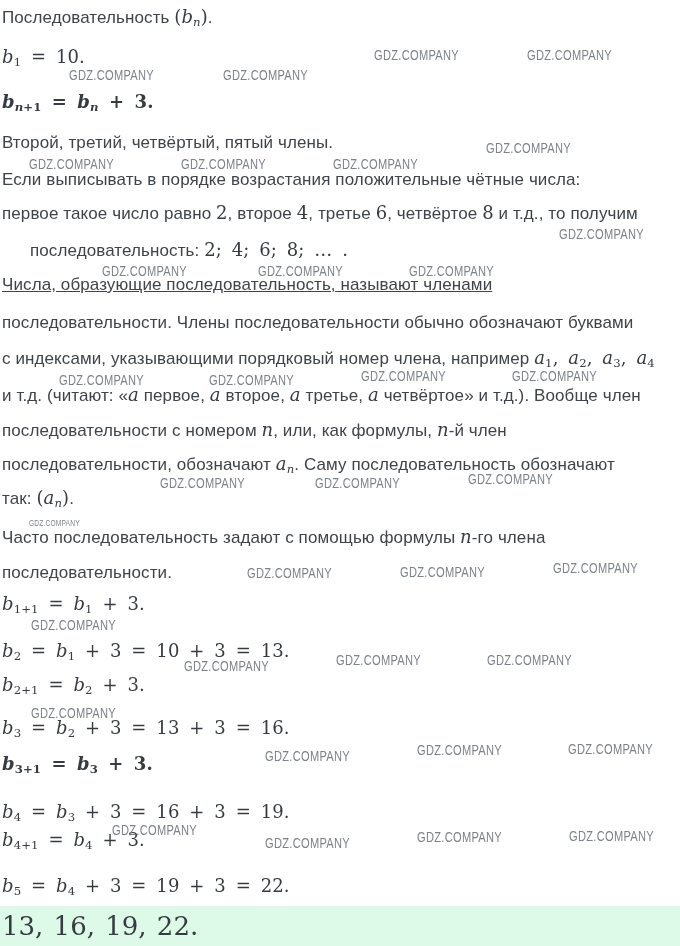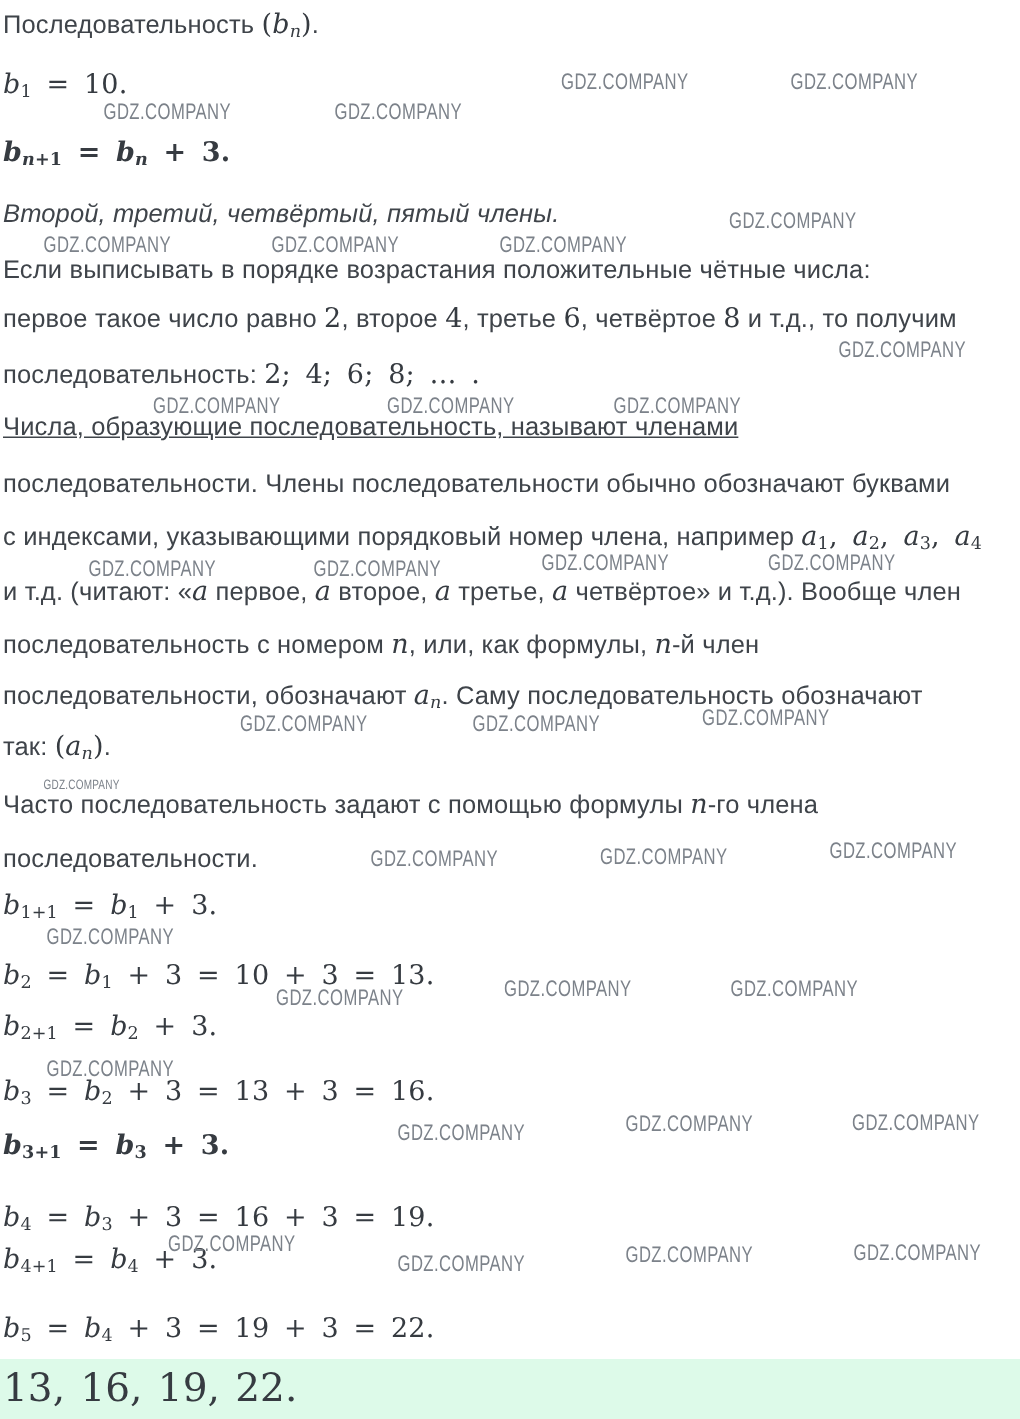--- a/index.html
+++ b/index.html
@@ -63,29 +63,29 @@
   }
 </style>
 </head>
 <body>
 
 <div class="page">
   <div id="text-layer">
       <div class="line" style="top: 6px;"><span class="seg-text">Последовательность </span><span class="seg-math">(<i>b</i><sub><i>n</i></sub>)</span><span class="seg-text">.</span></div>
       <div class="line" style="top: 46px;"><span class="seg-math"><i>b</i><sub>1</sub> = 10.</span></div>
       <div class="line" style="top: 91px; font-weight: bold;"><span class="seg-math"><i>b</i><sub><i>n</i>+1</sub> = <i>b</i><sub><i>n</i></sub> + 3.</span></div>
-      <div class="line" style="top: 132px; font-style: italic;"><span class="seg-text">Второй, третий, четвёртый, пятый члены.</span></div>
+      <div class="line" style="top: 132px;"><span class="seg-text">Второй, третий, четвёртый, пятый члены.</span></div>
       <div class="line" style="top: 169px;"><span class="seg-text">Если выписывать в порядке возрастания положительные чётные числа:</span></div>
       <div class="line" style="top: 202px;"><span class="seg-text">первое такое число равно </span><span class="seg-math">2</span><span class="seg-text">, второе </span><span class="seg-math">4</span><span class="seg-text">, третье </span><span class="seg-math">6</span><span class="seg-text">, четвёртое </span><span class="seg-math">8</span><span class="seg-text"> и т.д., то получим</span></div>
-      <div class="line" style="top: 239px;"><span class="seg-text">последовательность: </span><span class="seg-math">2; 4; 6; 8; … .</span></div>
+      <div class="line" style="top: 239px; margin-left: 28px;"><span class="seg-text">последовательность: </span><span class="seg-math">2; 4; 6; 8; … .</span></div>
       <div class="line" style="top: 274px; text-decoration: underline;"><span class="seg-text">Числа, образующие последовательность, называют членами</span></div>
       <div class="line" style="top: 312px;"><span class="seg-text">последовательности. Члены последовательности обычно обозначают буквами</span></div>
       <div class="line" style="top: 347px;"><span class="seg-text">с индексами, указывающими порядковый номер члена, например </span><span class="seg-math"><i>a</i><sub>1</sub>, <i>a</i><sub>2</sub>, <i>a</i><sub>3</sub>, <i>a</i><sub>4</sub></span></div>
       <div class="line" style="top: 384px;"><span class="seg-text">и т.д. (читают: «</span><span class="seg-math"><i>a</i></span><span class="seg-text"> первое, </span><span class="seg-math"><i>a</i></span><span class="seg-text"> второе, </span><span class="seg-math"><i>a</i></span><span class="seg-text"> третье, </span><span class="seg-math"><i>a</i></span><span class="seg-text"> четвёртое» и т.д.). Вообще член</span></div>
-      <div class="line" style="top: 419px;"><span class="seg-text">последовательность с номером </span><span class="seg-math"><i>n</i></span><span class="seg-text">, или, как формулы, </span><span class="seg-math"><i>n</i></span><span class="seg-text">-й член</span></div>
+      <div class="line" style="top: 419px;"><span class="seg-text">последовательности с номером </span><span class="seg-math"><i>n</i></span><span class="seg-text">, или, как формулы, </span><span class="seg-math"><i>n</i></span><span class="seg-text">-й член</span></div>
       <div class="line" style="top: 453px;"><span class="seg-text">последовательности, обозначают </span><span class="seg-math"><i>a</i><sub><i>n</i></sub></span><span class="seg-text">. Саму последовательность обозначают</span></div>
       <div class="line" style="top: 487px;"><span class="seg-text">так: </span><span class="seg-math">(<i>a</i><sub><i>n</i></sub>)</span><span class="seg-text">.</span></div>
       <div class="line" style="top: 526px;"><span class="seg-text">Часто последовательность задают с помощью формулы </span><span class="seg-math"><i>n</i></span><span class="seg-text">-го члена</span></div>
       <div class="line" style="top: 562px;"><span class="seg-text">последовательности.</span></div>
       <div class="line" style="top: 593px;"><span class="seg-math"><i>b</i><sub>1+1</sub> = <i>b</i><sub>1</sub> + 3.</span></div>
       <div class="line" style="top: 640px;"><span class="seg-math"><i>b</i><sub>2</sub> = <i>b</i><sub>1</sub> + 3 = 10 + 3 = 13.</span></div>
       <div class="line" style="top: 674px;"><span class="seg-math"><i>b</i><sub>2+1</sub> = <i>b</i><sub>2</sub> + 3.</span></div>
       <div class="line" style="top: 717px;"><span class="seg-math"><i>b</i><sub>3</sub> = <i>b</i><sub>2</sub> + 3 = 13 + 3 = 16.</span></div>
       <div class="line" style="top: 753px; font-weight: bold;"><span class="seg-math"><i>b</i><sub>3+1</sub> = <i>b</i><sub>3</sub> + 3.</span></div>
       <div class="line" style="top: 801px;"><span class="seg-math"><i>b</i><sub>4</sub> = <i>b</i><sub>3</sub> + 3 = 16 + 3 = 19.</span></div>

